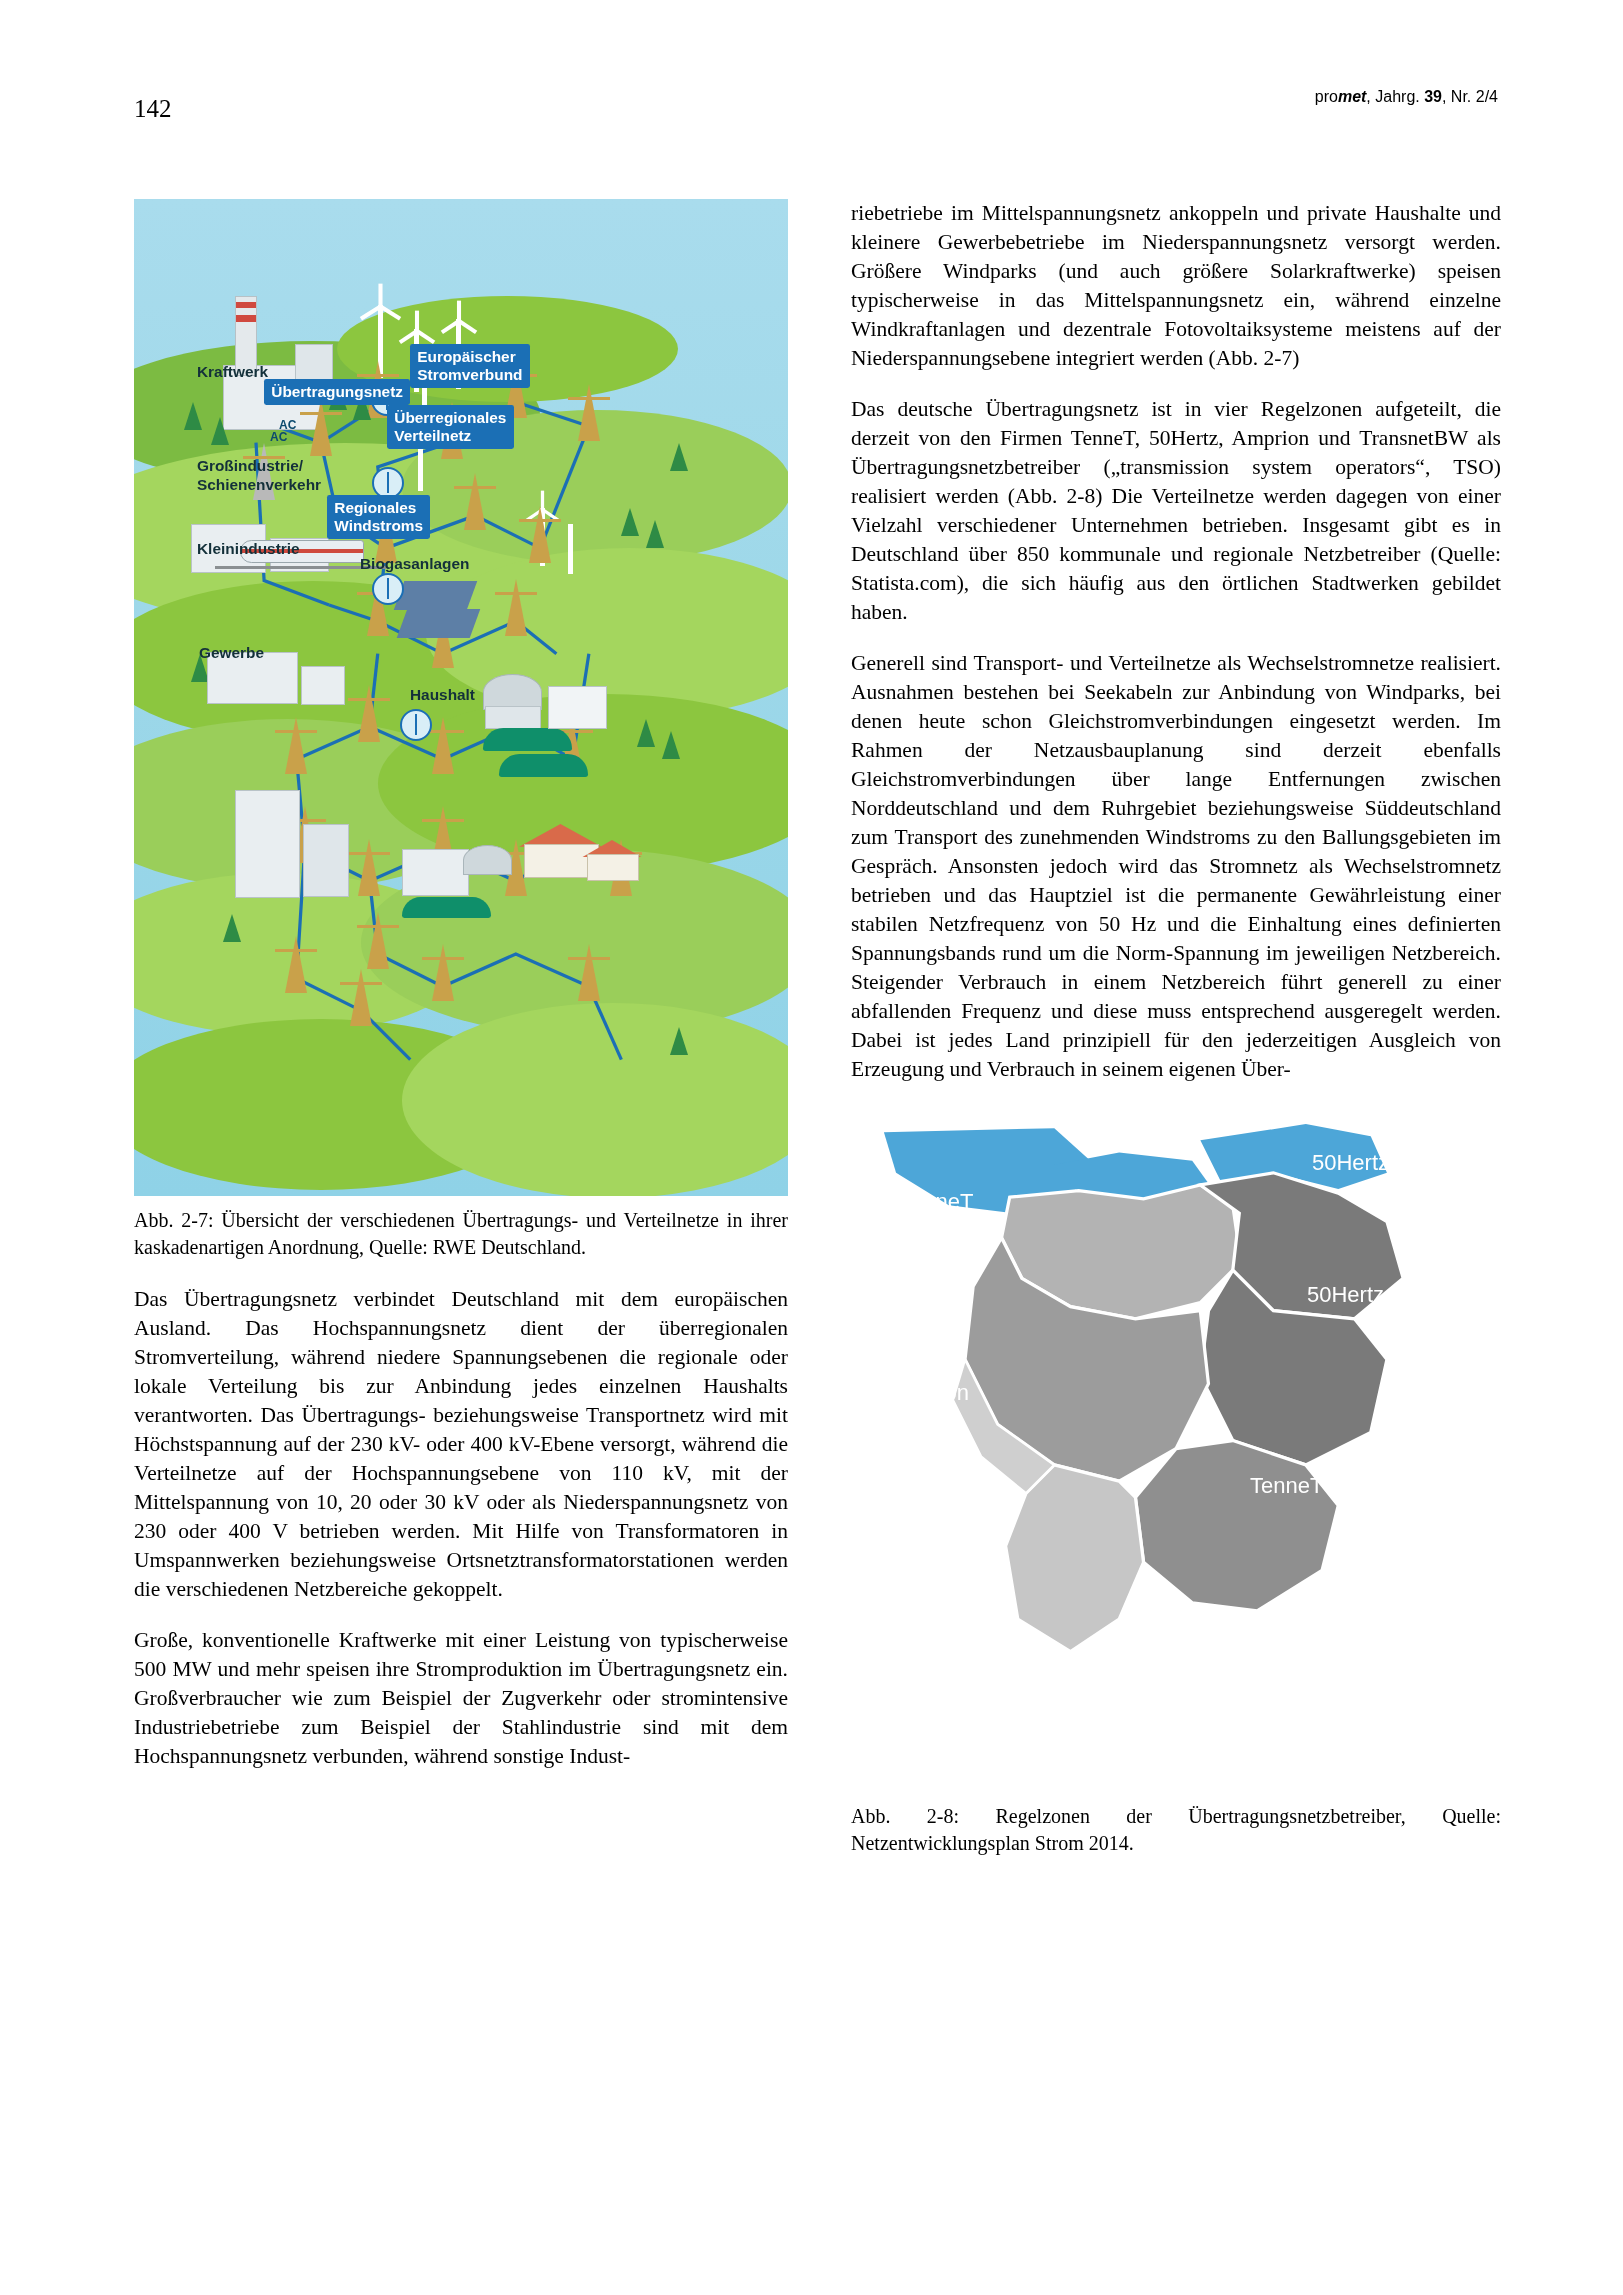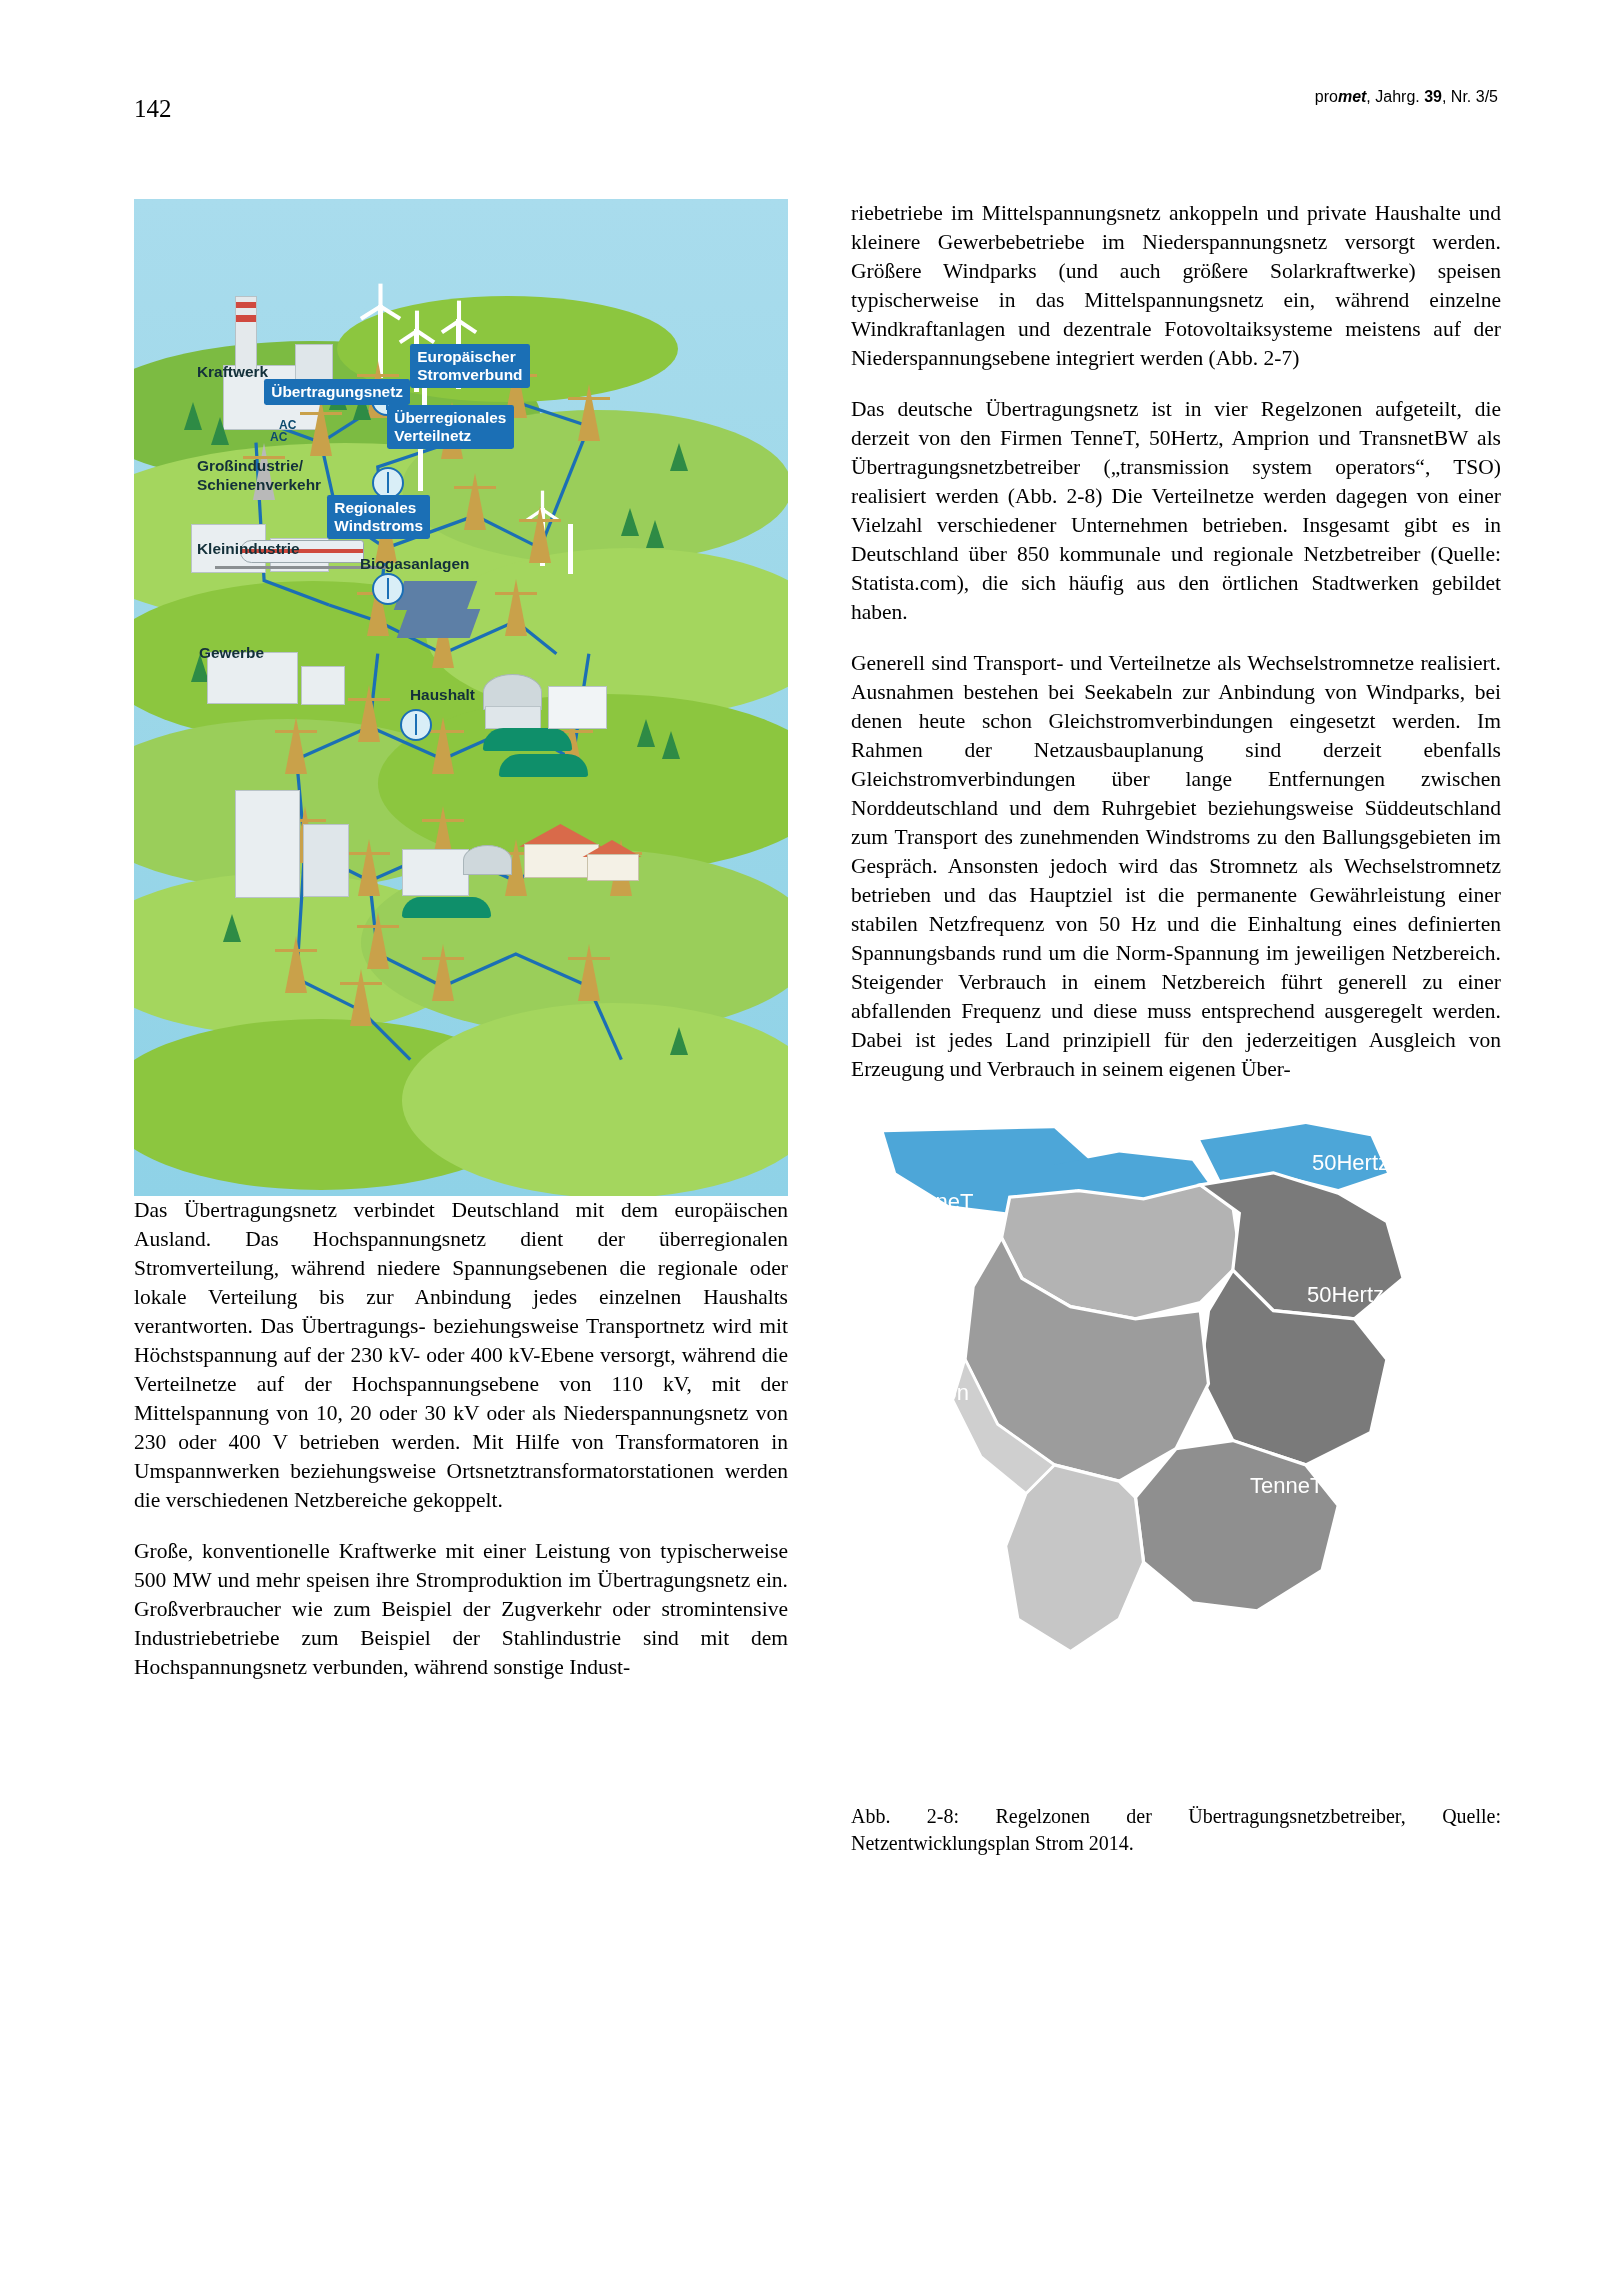--- a/index.html
+++ b/index.html
@@ -245,21 +245,21 @@
   }
 </style>
 </head>
 <body>
 
 <div class="page">
 
   <div class="header">
     <div class="page-number">142</div>
     <div class="header-right">
-      <span>pro</span><span class="promet-met">met</span><span>, Jahrg. </span><b>39</b><span>, Nr. 3/5</span>
+      <span>pro</span><span class="promet-met">met</span><span>, Jahrg. </span><b>39</b><span>, Nr. 2/4</span>
     </div>
   </div>
 
   <div class="col-left">
 
     <div class="fig27">
       <div class="sky"></div>
 
       <div class="land l1"></div>
       <div class="land l2"></div>
@@ -449,20 +449,21 @@
       <div class="fig-text" style="left:63px; top:258px;">Großindustrie/
 Schienenverkehr</div>
       <div class="fig-text" style="left:63px; top:341px;">Kleinindustrie</div>
       <div class="fig-text" style="left:226px; top:356px;">Biogasanlagen</div>
       <div class="fig-text" style="left:65px; top:445px;">Gewerbe</div>
       <div class="fig-text" style="left:276px; top:487px;">Haushalt</div>
       <div class="ac-label" style="left:145px; top:219px;">AC</div>
       <div class="ac-label" style="left:136px; top:231px;">AC</div>
     </div>
 
+    <div class="caption">Abb. 2-7: Übersicht der verschiedenen Übertragungs- und Verteilnetze in ihrer kaskadenartigen Anordnung, Quelle: RWE Deutschland.</div>
 
     <p class="body">Das Übertragungsnetz verbindet Deutschland mit dem europäischen Ausland. Das Hochspannungsnetz dient der überregionalen Stromverteilung, während niedere Spannungsebenen die regionale oder lokale Verteilung bis zur Anbindung jedes einzelnen Haushalts verantworten. Das Übertragungs- beziehungsweise Transportnetz wird mit Höchstspannung auf der 230 kV- oder 400 kV-Ebene versorgt, während die Verteilnetze auf der Hochspannungsebene von 110 kV, mit der Mittelspannung von 10, 20 oder 30 kV oder als Niederspannungsnetz von 230 oder 400 V betrieben werden. Mit Hilfe von Transformatoren in Umspannwerken beziehungsweise Ortsnetztransformatorstationen werden die verschiedenen Netzbereiche gekoppelt.</p>
     <p class="body">Große, konventionelle Kraftwerke mit einer Leistung von typischerweise 500 MW und mehr speisen ihre Stromproduktion im Übertragungsnetz ein. Großverbraucher wie zum Beispiel der Zugverkehr oder stromintensive Industriebetriebe zum Beispiel der Stahlindustrie sind mit dem Hochspannungsnetz verbunden, während sonstige Indust-</p>
   </div>
 
   <div class="col-right">
     <p class="body">riebetriebe im Mittelspannungsnetz ankoppeln und private Haushalte und kleinere Gewerbebetriebe im Niederspannungsnetz versorgt werden. Größere Windparks (und auch größere Solarkraftwerke) speisen typischerweise in das Mittelspannungsnetz ein, während einzelne Windkraftanlagen und dezentrale Fotovoltaiksysteme meistens auf der Niederspannungsebene integriert werden (Abb. 2-7)</p>
     <p class="body">Das deutsche Übertragungsnetz ist in vier Regelzonen aufgeteilt, die derzeit von den Firmen TenneT, 50Hertz, Amprion und TransnetBW als Übertragungsnetzbetreiber („transmission system operators“, TSO) realisiert werden (Abb. 2-8) Die Verteilnetze werden dagegen von einer Vielzahl verschiedener Unternehmen betrieben. Insgesamt gibt es in Deutschland über 850 kommunale und regionale Netzbetreiber (Quelle: Statista.com), die sich häufig aus den örtlichen Stadtwerken gebildet haben.</p>
     <p class="body">Generell sind Transport- und Verteilnetze als Wechselstromnetze realisiert. Ausnahmen bestehen bei Seekabeln zur Anbindung von Windparks, bei denen heute schon Gleichstromverbindungen eingesetzt werden. Im Rahmen der Netzausbauplanung sind derzeit ebenfalls Gleichstromverbindungen über lange Entfernungen zwischen Norddeutschland und dem Ruhrgebiet beziehungsweise Süddeutschland zum Transport des zunehmenden Windstroms zu den Ballungsgebieten im Gespräch. Ansonsten jedoch wird das Stromnetz als Wechselstromnetz betrieben und das Hauptziel ist die permanente Gewährleistung einer stabilen Netzfrequenz von 50 Hz und die Einhaltung eines definierten Spannungsbands rund um die Norm-Spannung im jeweiligen Netzbereich. Steigender Verbrauch in einem Netzbereich führt generell zu einer abfallenden Frequenz und diese muss entsprechend ausgeregelt werden. Dabei ist jedes Land prinzipiell für den jederzeitigen Ausgleich von Erzeugung und Verbrauch in seinem eigenen Über-</p>
 

